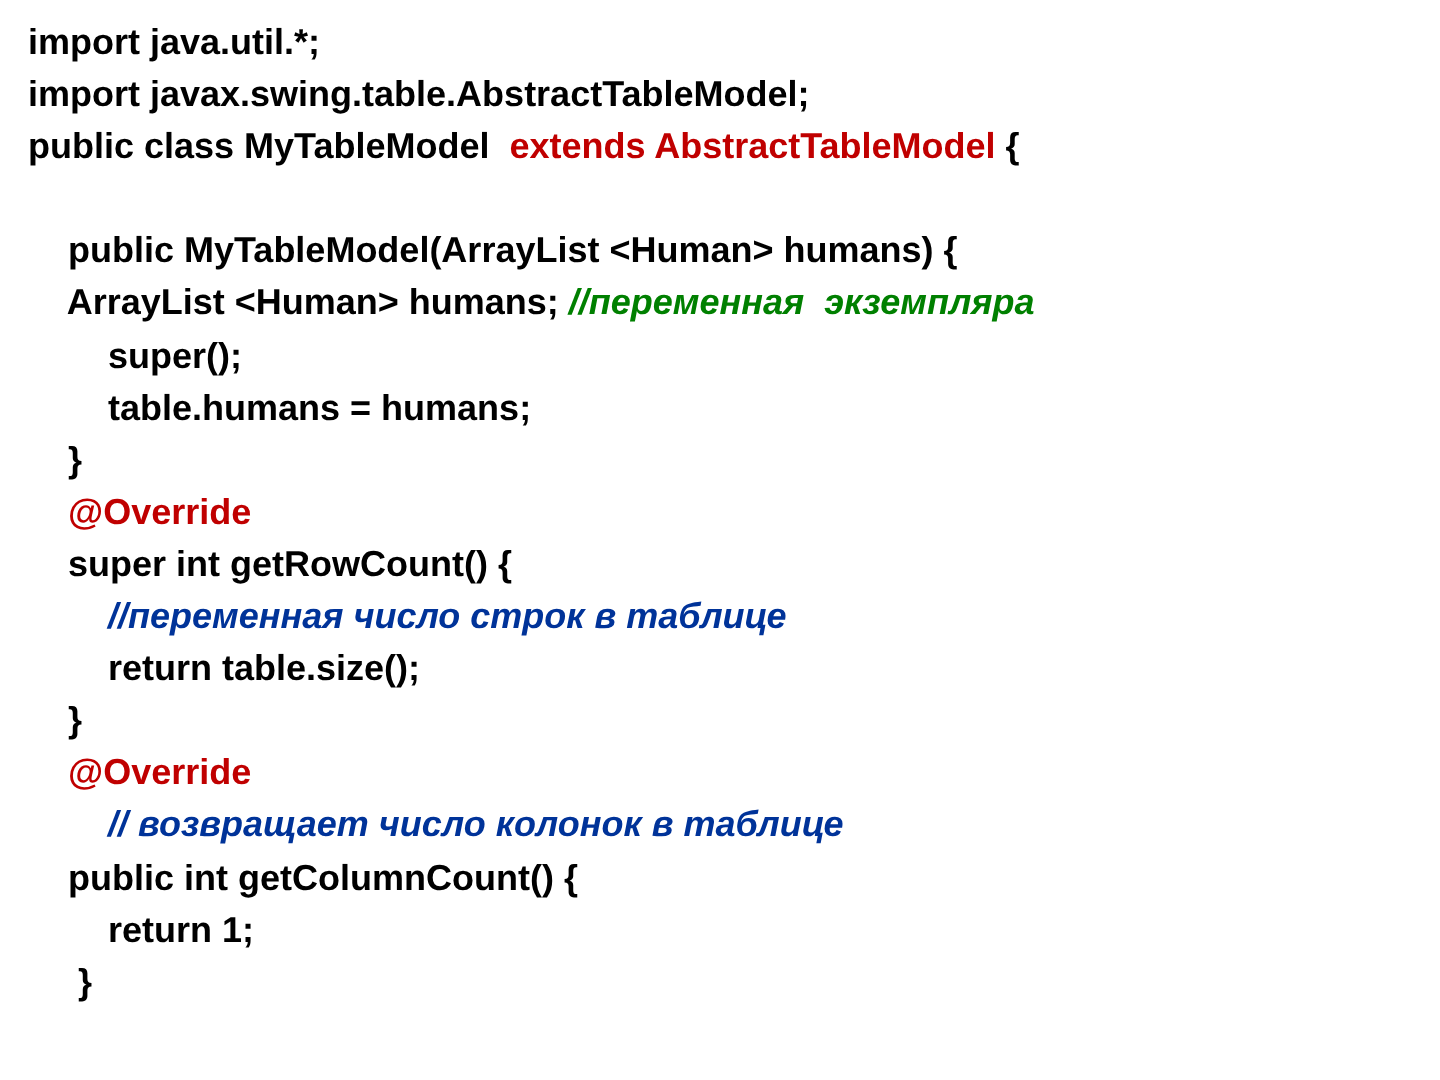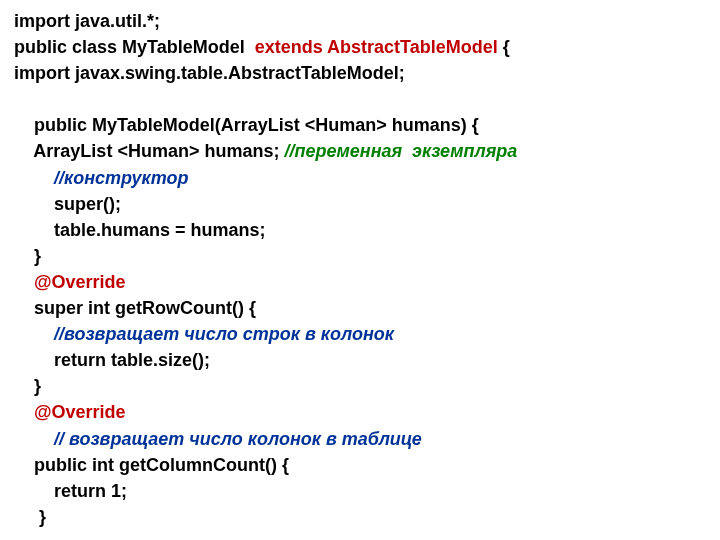--- a/index.html
+++ b/index.html
@@ -18,32 +18,31 @@
   .line { white-space: pre; }
   .red { color: #c00000; }
   .green { color: #008000; font-style: italic; }
   .blue { color: #003399; font-style: italic; }
 </style>
 </head>
 <body>
 
 <div id="code">
     <div class="line"><span>import java.util.*;</span></div>
+    <div class="line"><span>import javax.swing.table.AbstractTableModel;</span></div>
     <div class="line"><span>public class MyTableModel  </span><span class="red">extends AbstractTableModel</span><span> {</span></div>
-    <div class="line"><span>import javax.swing.table.AbstractTableModel;</span></div>
     <div class="line"><span> </span></div>
     <div class="line">    <span>public MyTableModel(ArrayList &lt;Human&gt; humans) {</span></div>
     <div class="line">    <span>ArrayList &lt;Human&gt; humans; </span><span class="green">//переменная  экземпляра</span></div>
-    <div class="line">        <span class="blue">//конструктор</span></div>
     <div class="line">        <span>super();</span></div>
     <div class="line">        <span>table.humans = humans;</span></div>
     <div class="line">    <span>}</span></div>
     <div class="line">    <span class="red">@Override</span></div>
     <div class="line">    <span>super int getRowCount() {</span></div>
-    <div class="line">        <span class="blue">//возвращает число строк в колонок</span></div>
+    <div class="line">        <span class="blue">//переменная число строк в таблице</span></div>
     <div class="line">        <span>return table.size();</span></div>
     <div class="line">    <span>}</span></div>
     <div class="line">    <span class="red">@Override</span></div>
     <div class="line">        <span class="blue">// возвращает число колонок в таблице</span></div>
     <div class="line">    <span>public int getColumnCount() {</span></div>
     <div class="line">        <span>return 1;</span></div>
     <div class="line">    <span> }</span></div>
   </div>
 
 </body></html>

